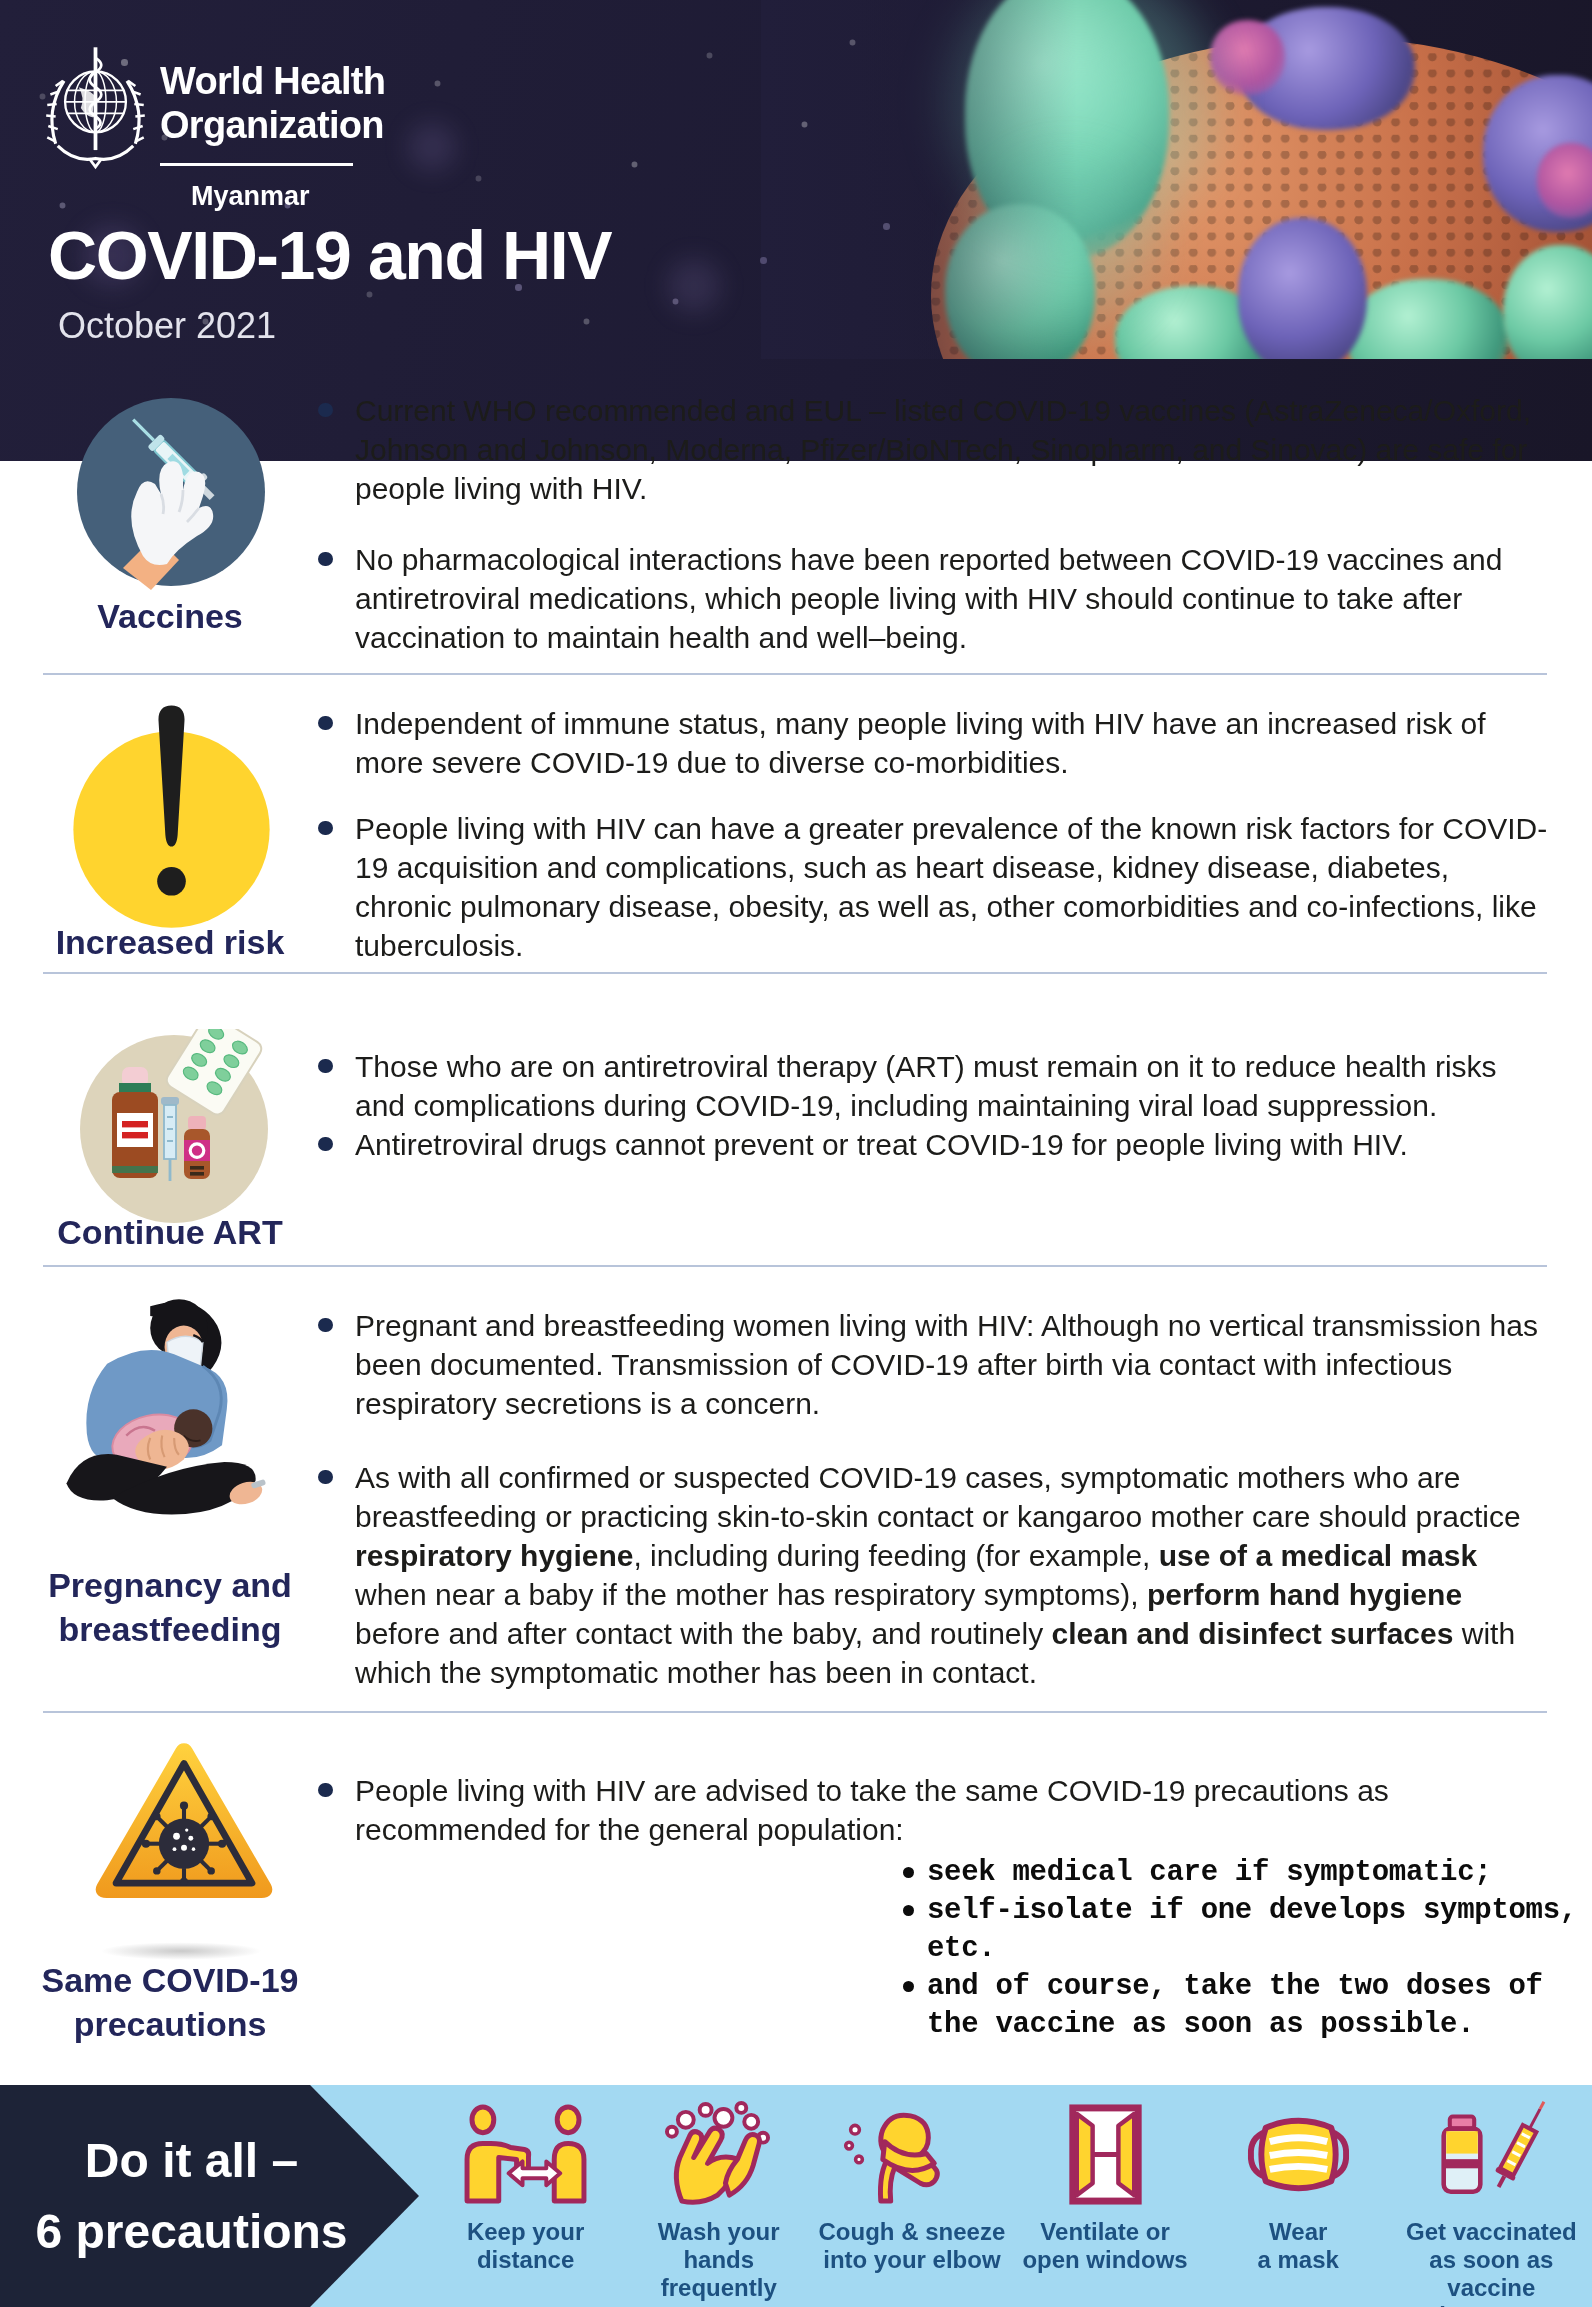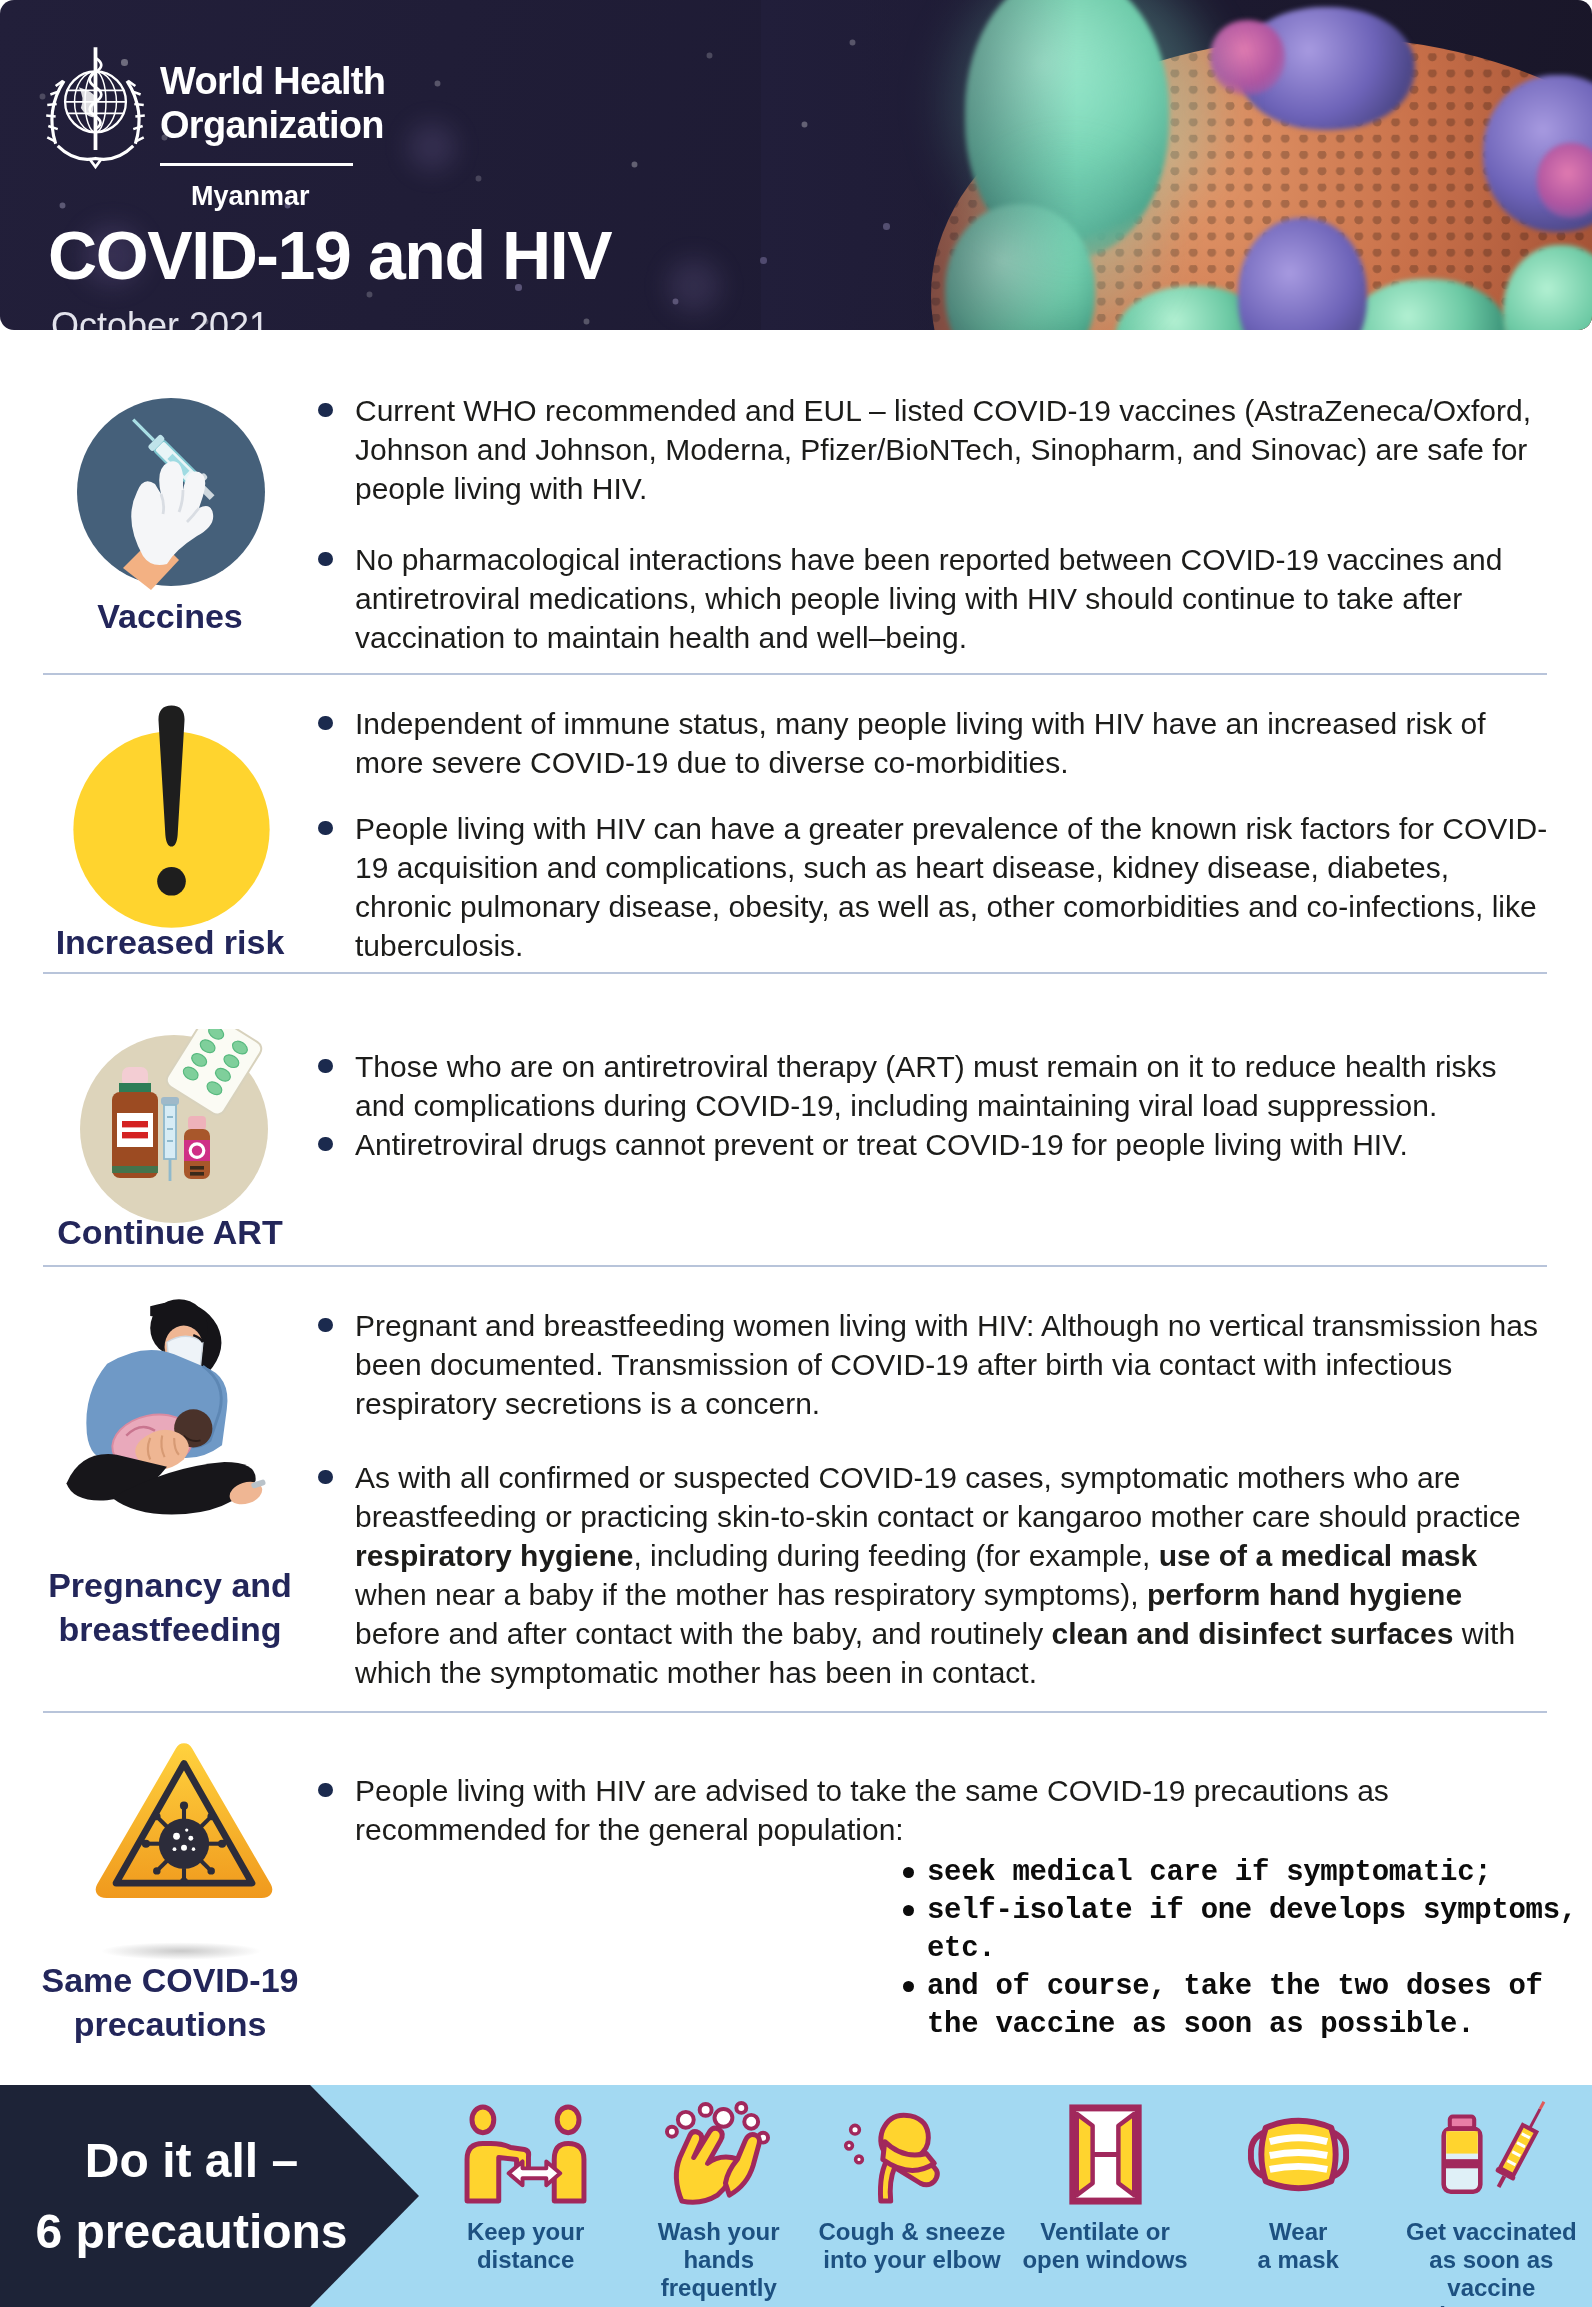--- a/index.html
+++ b/index.html
@@ -1,21 +1,21 @@
 <!DOCTYPE html>
 <html style="font-size:11px"><head>
 <meta charset="utf-8">
 <style>
   * { margin:0; padding:0; box-sizing:border-box; }
   html,body { width:1592px; background:#ffffff; font-family:"Liberation Sans", sans-serif; }
   .page { position:relative; width:1592px; height:2307px; background:#ffffff; overflow:hidden; }
 
   
-  .header { position:absolute; left:0; top:0; width:1592px; height:330px;
-    background:linear-gradient(105deg,#221f3a 0%,#1e1b34 55%,#191628 100%); overflow:hidden;border-radius:14px; }
+  .header { position:absolute; left:0; top:0; width:1592px; height:461px;
+    background:linear-gradient(105deg,#221f3a 0%,#1e1b34 55%,#191628 100%); overflow:hidden; }
   .stars { position:absolute; left:0; top:0; width:2.7px; height:2.7px; border-radius:50%;
     box-shadow: 123px 61px 0 2px rgba(255,255,255,.35), 286px 204px 0 1.4px rgba(210,200,255,.3),
     436px 82px 0 1.4px rgba(255,255,255,.25), 517px 286px 0 2px rgba(200,190,240,.35),
     633px 163px 0 1.4px rgba(255,255,255,.3), 708px 54px 0 1.4px rgba(255,255,255,.2),
     762px 259px 0 2px rgba(190,180,235,.3), 204px 320px 0 1.4px rgba(255,255,255,.25),
     61px 204px 0 1.4px rgba(230,225,255,.3), 368px 293px 0 1.4px rgba(255,255,255,.2),
     585px 320px 0 1.4px rgba(255,255,255,.25), 803px 123px 0 1.4px rgba(255,255,255,.3),
     674px 300px 0 1.4px rgba(220,210,250,.3), 477px 177px 0 1.4px rgba(255,255,255,.18),
     163px 136px 0 1.4px rgba(255,255,255,.22), 851px 41px 0 1.4px rgba(255,255,255,.25),
     41px 95px 0 1.4px rgba(255,255,255,.2), 885px 225px 0 2px rgba(205,195,245,.3); }
@@ -35,21 +35,21 @@
   .art-fade { position:absolute; left:0; top:0; width:100%; height:100%;
     background:linear-gradient(90deg, #211e3a 0%, rgba(33,30,58,.55) 16%, rgba(33,30,58,0) 38%); }
 
   .who-logo { position:absolute; left:43px; top:41px; }
   .who-wordmark { position:absolute; left:160px; top:59px; color:#ffffff; font-weight:bold;
     font-size:38px; line-height:44px; letter-spacing:-0.7px; }
   .who-rule { position:absolute; left:160px; top:163px; width:193px; height:3.4px; background:#ffffff; }
   .who-country { position:absolute; left:161px; top:181px; color:#ffffff; font-weight:bold; font-size:27px;margin-left:30px; }
   .hero-title { position:absolute; left:48px; top:216px; color:#ffffff; font-weight:bold;
     font-size:68px; letter-spacing:-1.4px; }
-  .hero-date { position:absolute; left:51px; top:305px; color:#e3e3ec; font-size:36px; font-weight:normal; }
+  .hero-date { position:absolute; left:58px; top:305px; color:#e3e3ec; font-size:36px; font-weight:normal; }
 
   
   .icon-box { position:absolute; }
   .section-label { position:absolute; left:0px; width:340px; text-align:center; color:#23265a;
     font-weight:bold; font-size:34px; line-height:44px; white-space:pre-line; }
   .divider { position:absolute; left:43px; width:1504px; height:2px; background:#b8c4da; }
 
   ul.bullets { position:absolute; left:317px; width:1234px; list-style:none; }
   ul.bullets li { position:relative; padding-left:38px; color:#1c1c1a; font-size:30px; line-height:39px; }
   ul.bullets li::before { content:""; position:absolute; left:1.4px; top:11.6px; width:14.3px; height:14.3px;

